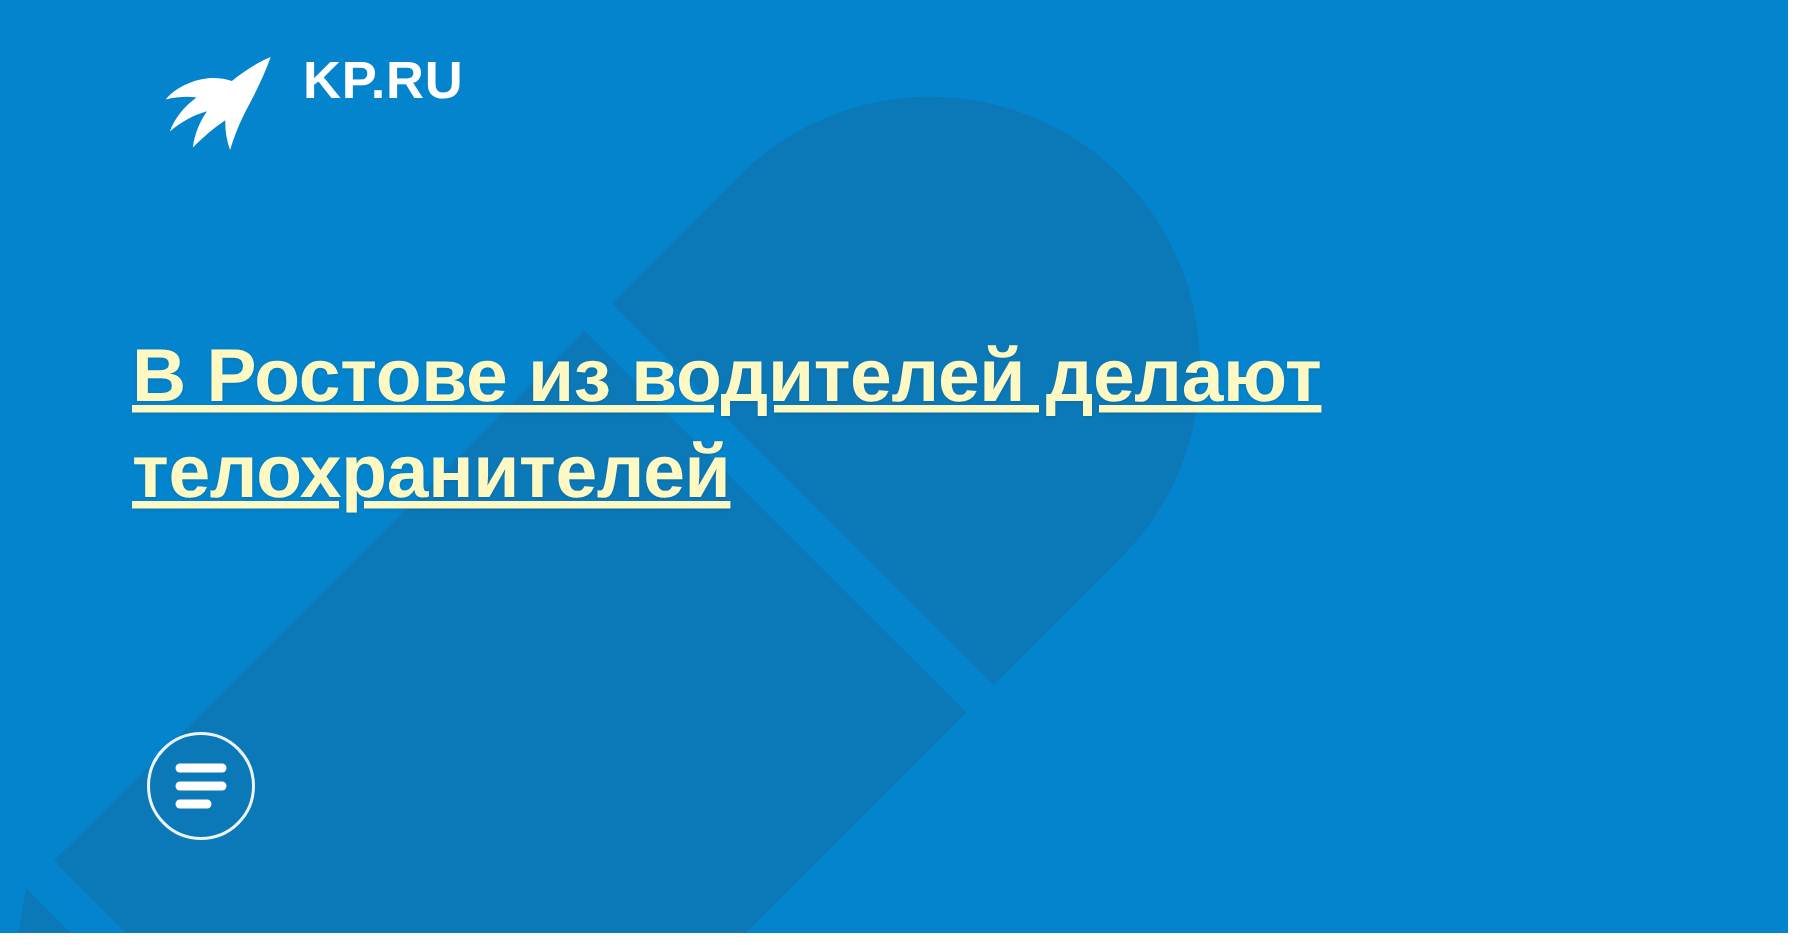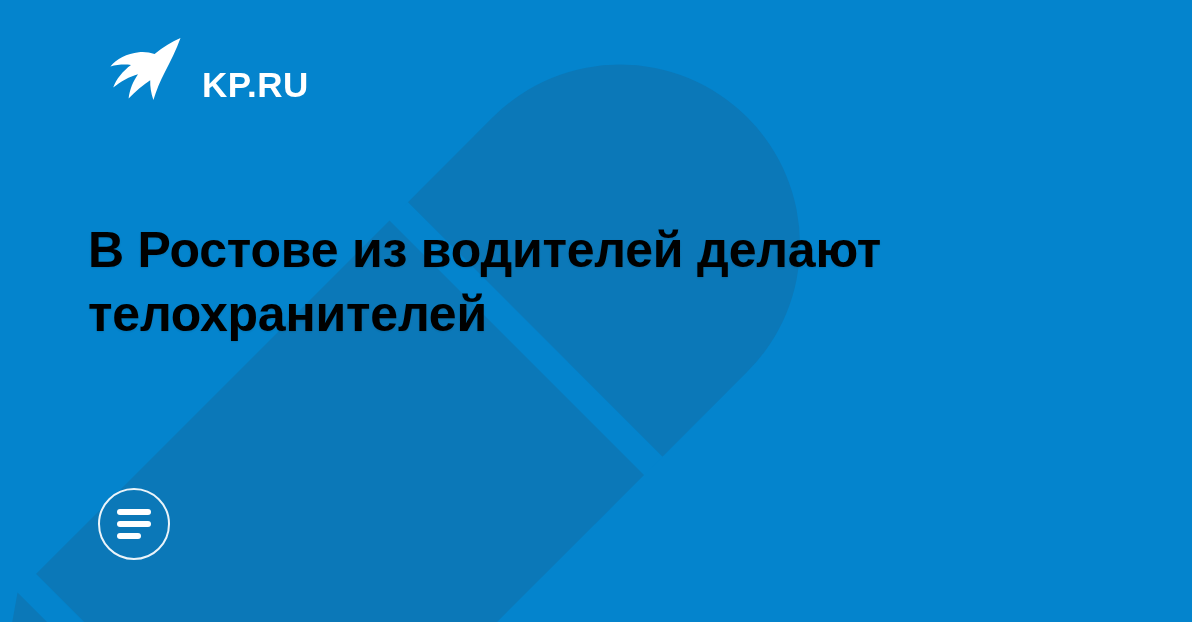--- a/index.html
+++ b/index.html
@@ -40,21 +40,21 @@
     height: 622px;
     pointer-events: none;
   }
 
   
   #brand {
     position: absolute;
     left: 108px;
     top: 36px;
     display: flex;
-    align-items: flex-end;
+    align-items: flex-start;
     gap: 20px;
     z-index: 3;
   }
   #brand .bird {
     display: block;
     width: 74px;
     height: 66px;
   }
   #brand .wordmark {
     color: #ffffff;
@@ -65,27 +65,28 @@
     white-space: nowrap;
   }
 
   
   #headline {
     position: absolute;
     left: 88px;
     top: 218px;
     width: 960px;
     z-index: 3;
-    color: #000000;
+    color: #fef9c3;
     font-size: 50px;
     font-weight: 700;
     line-height: 1.28;
     letter-spacing: -0.2px;
     text-shadow: 0 1px 2px rgba(0,0,0,0.10);
     margin: 0;
+    text-decoration: underline;
   }
 
   
   #menu-button {
     position: absolute;
     left: 98px;
     top: 488px;
     width: 72px;
     height: 72px;
     border: 2px solid rgba(255,255,255,0.92);

